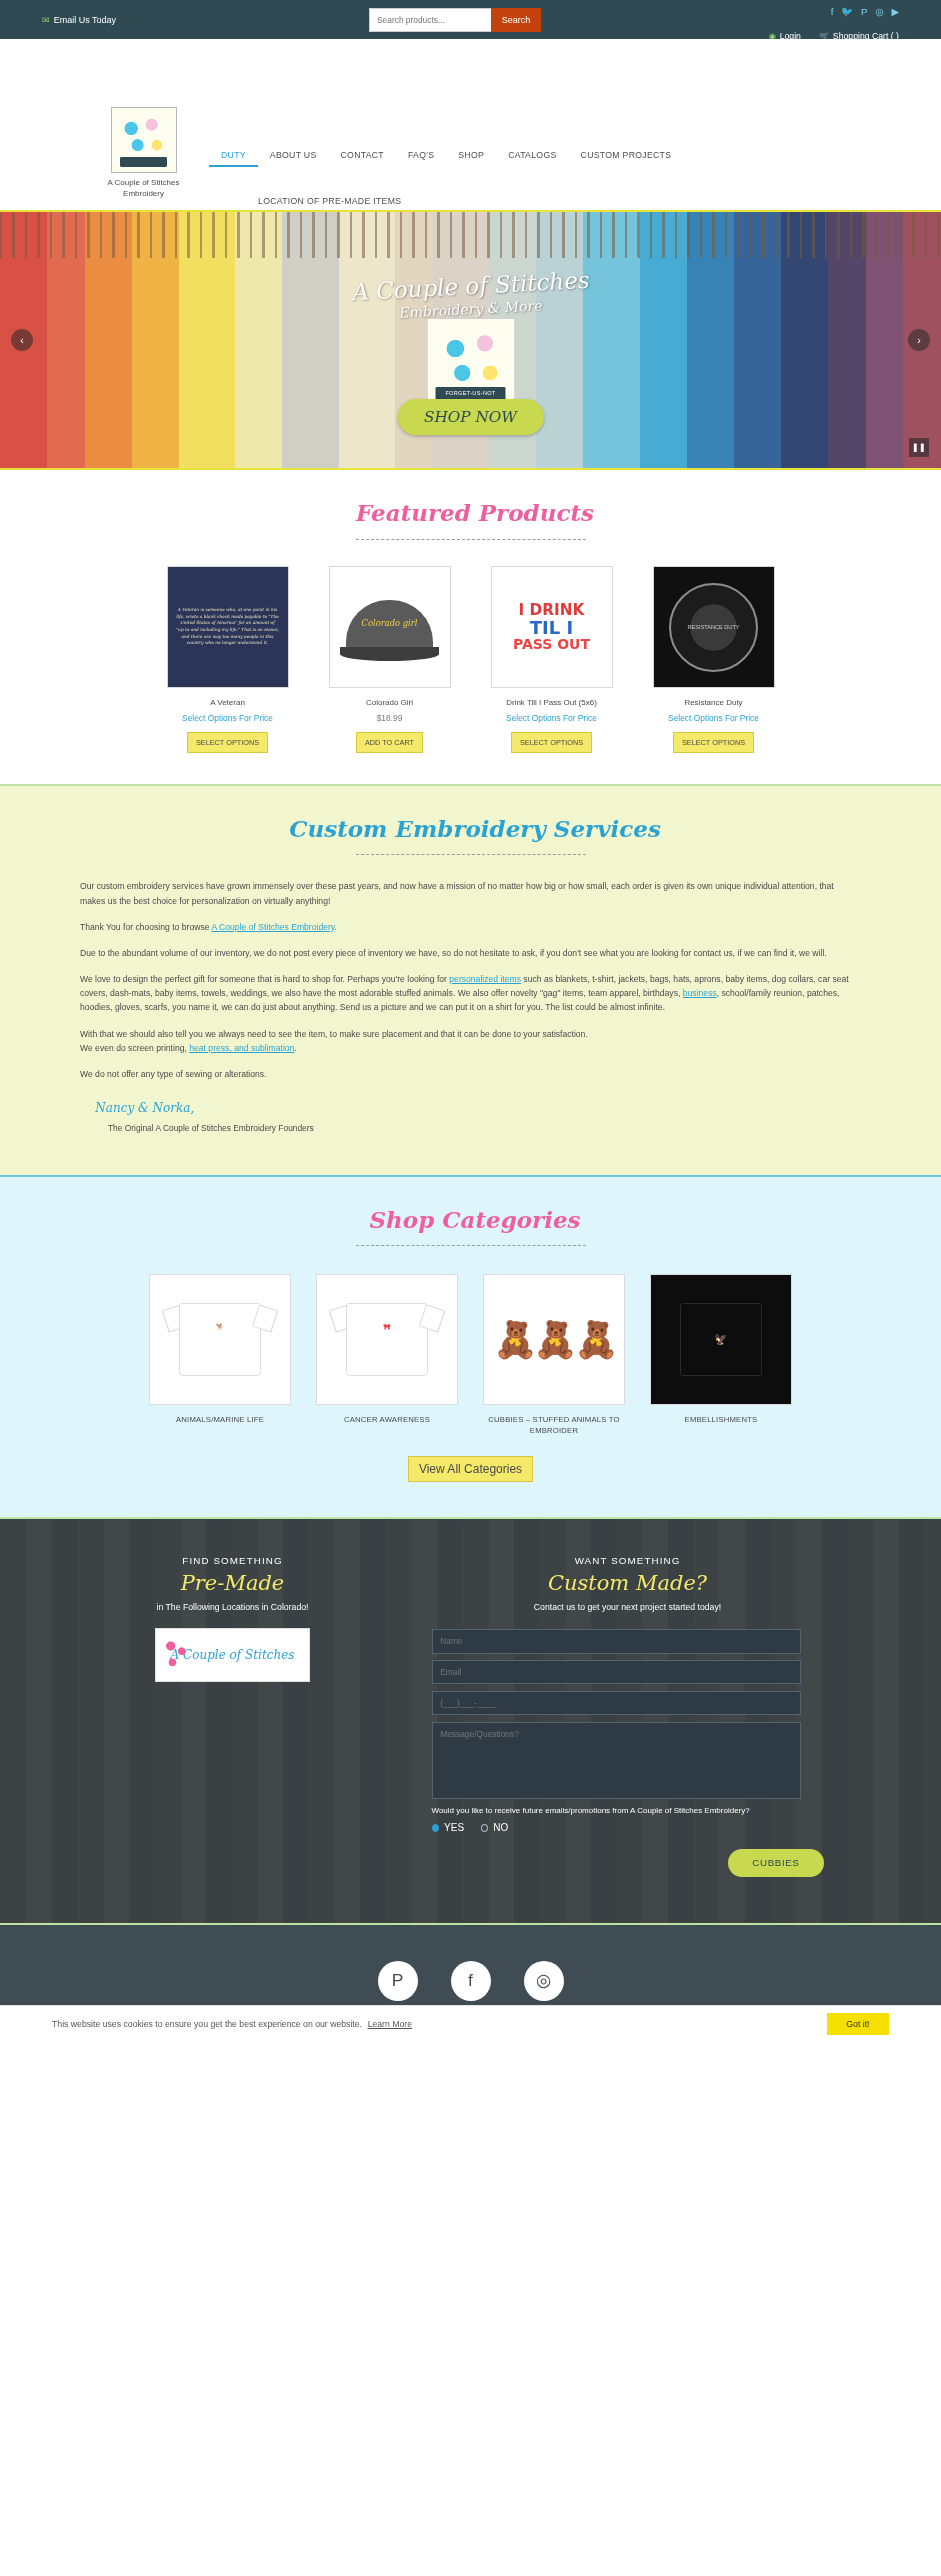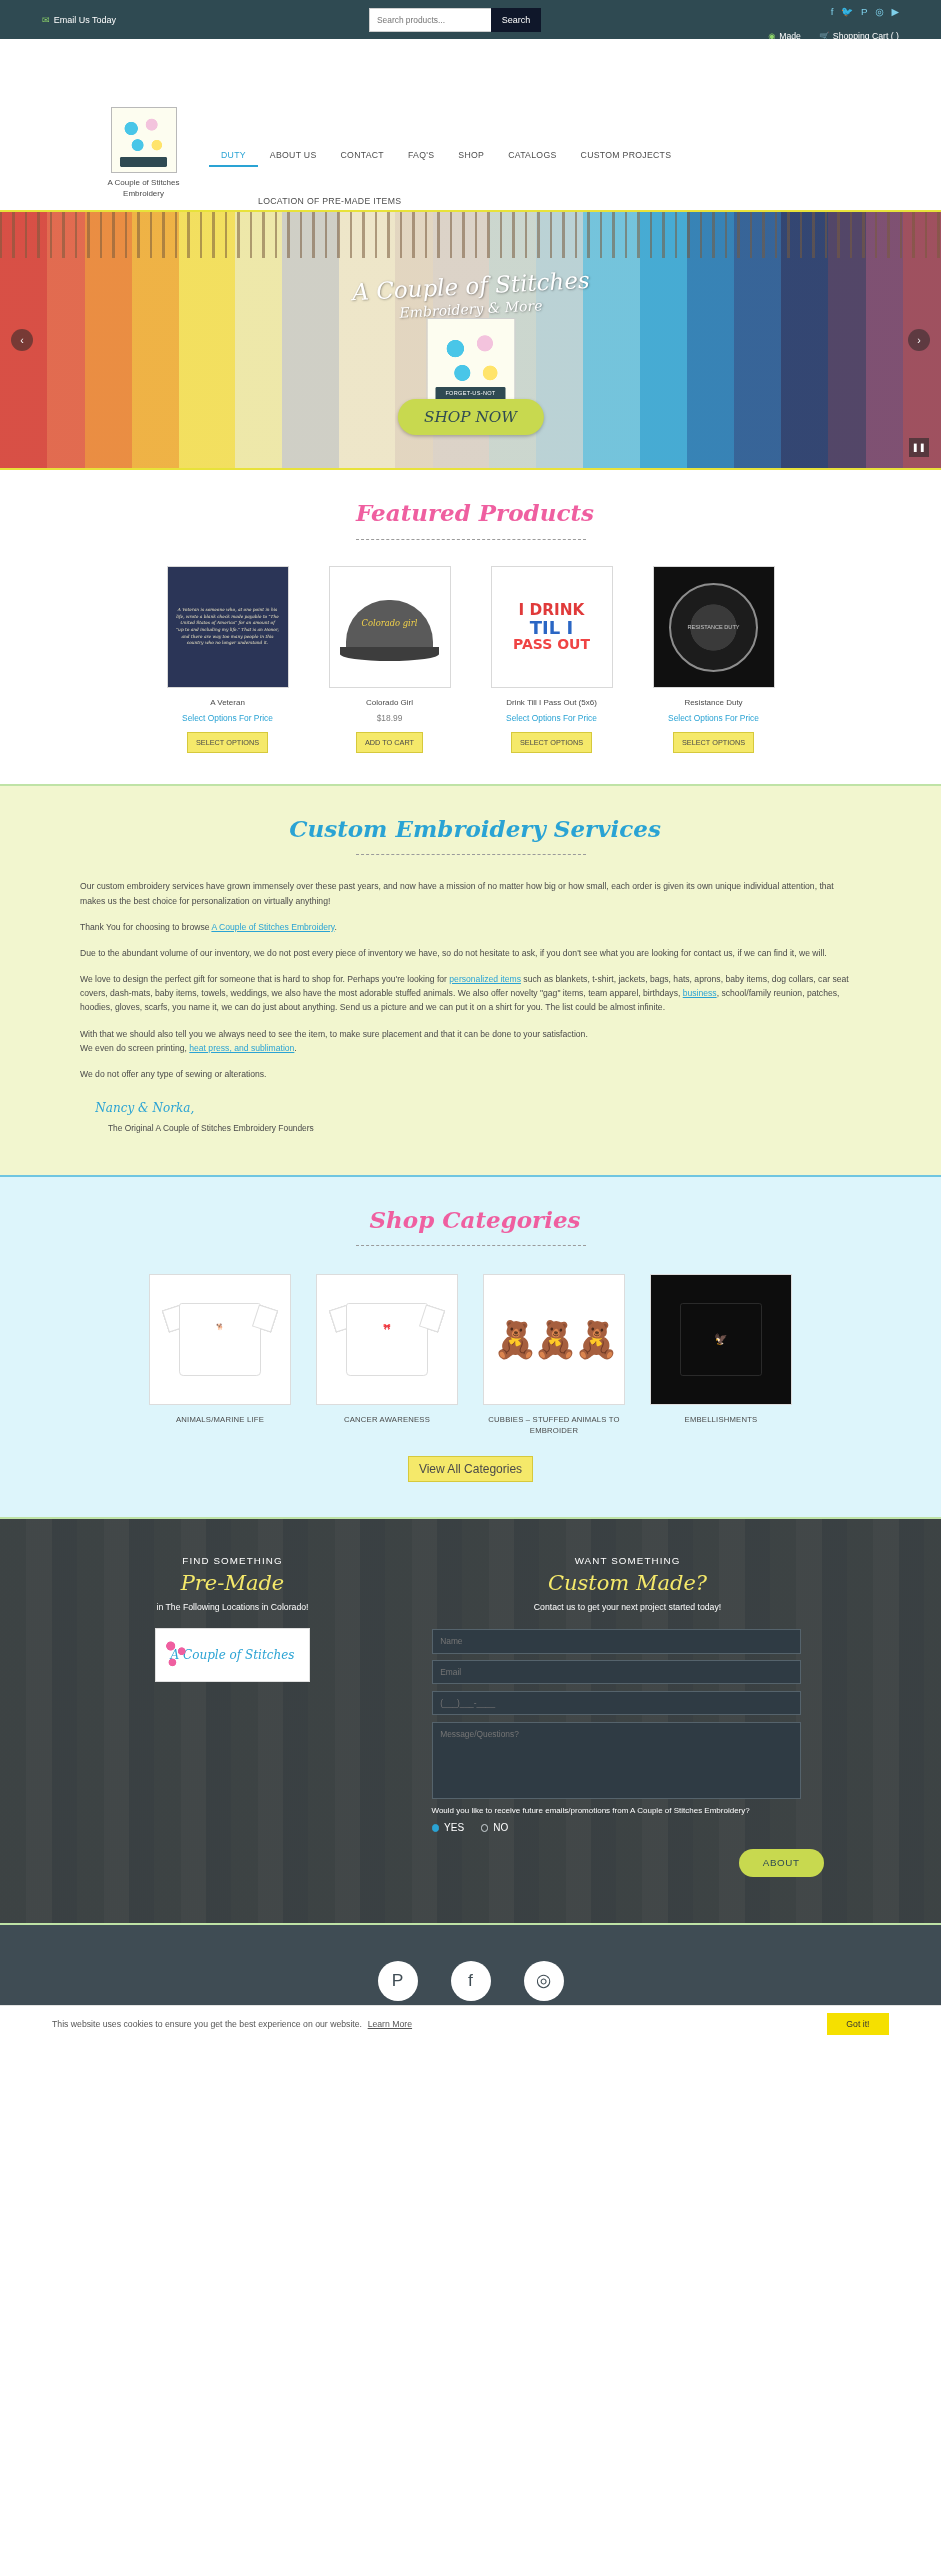--- a/index.html
+++ b/index.html
@@ -41,21 +41,21 @@
     height:24px;
     border:0.7px solid #cfcfcf;
     border-right:none;
     padding:0 7px;
     font-size:8.4px;
     color:#777;
     background:#fff;
     outline:none;
   }
   .search-btn {
-    background:#0f172a;
+    background:#c2410c;
     color:#fff;
     border:none;
     width:50px;
     height:24px;
     font-size:9px;
     cursor:pointer;
   }
   .social-top {
     position:absolute;
     right:42px; top:7px;
@@ -607,21 +607,21 @@
       <span>f</span>
       <span>🐦</span>
       <span>P</span>
       <span>◎</span>
       <span>▶</span>
     </div>
 
     <div class="topbar-right">
       <a>
         <span class="ic">◉</span>
-        <span>Made</span>
+        <span>Login</span>
       </a>
       <a>
         <span class="ic">🛒</span>
         <span>Shopping Cart ( )</span>
       </a>
     </div>
   </div>
 
   <div class="header">
     <div class="logo-block">
@@ -802,21 +802,21 @@
             <label class="radio">
               <span class="dot on"></span>
               <span>YES</span>
             </label>
             <label class="radio">
               <span class="dot"></span>
               <span>NO</span>
             </label>
           </div>
 
-          <button class="submit">ABOUT</button>
+          <button class="submit">CUBBIES</button>
           <div style="clear:both"></div>
         </div>
       </div>
 
     </div>
   </div>
 
   <div class="footer">
     <div class="social-row">
       <div class="circle">

